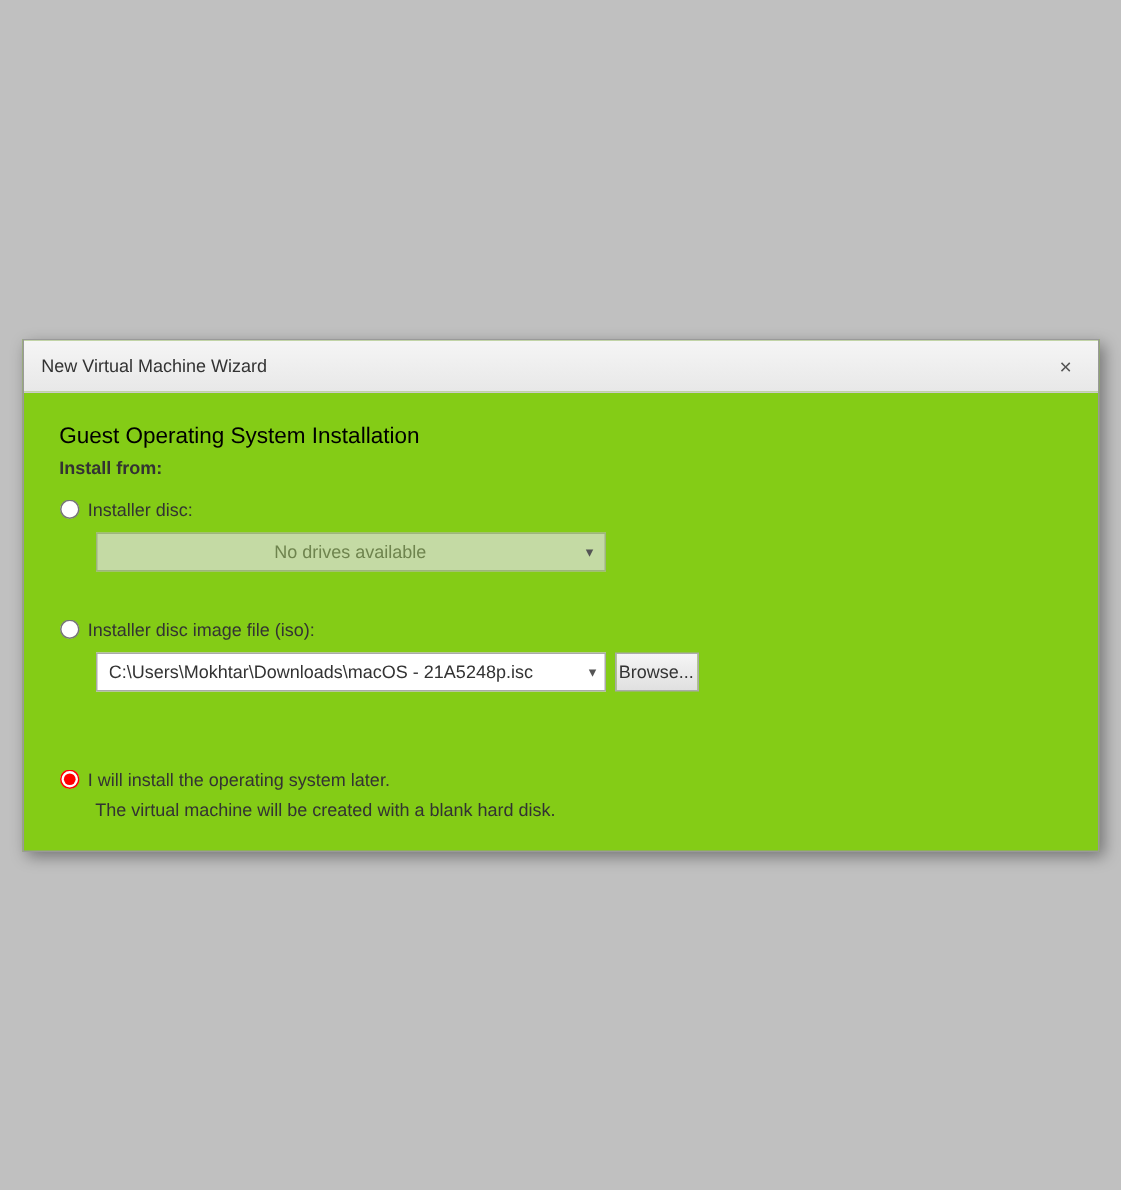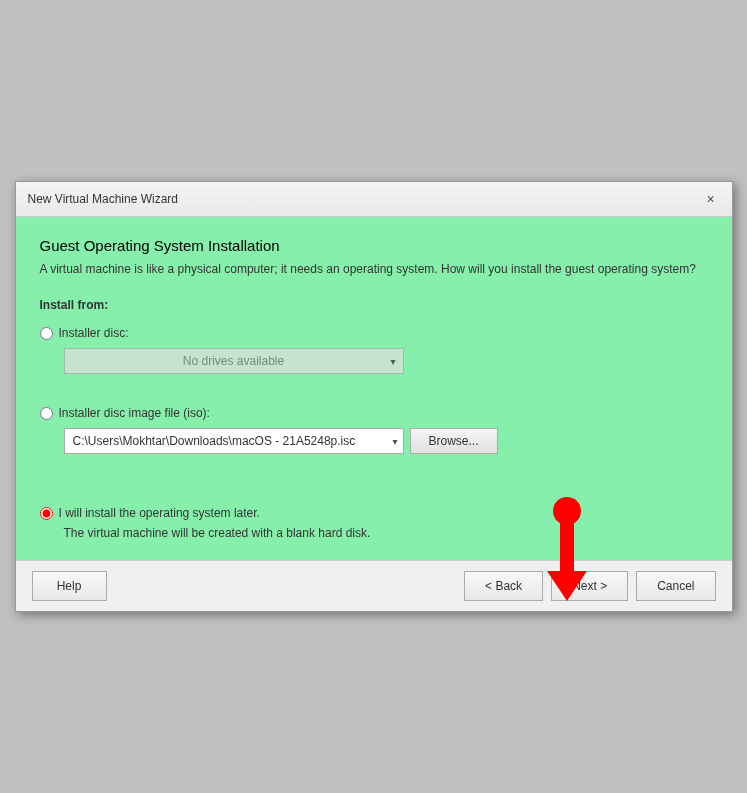--- a/index.html
+++ b/index.html
@@ -13,21 +13,21 @@
       display: flex;
       justify-content: center;
       align-items: center;
       min-height: 100vh;
       font-family: 'Segoe UI', Arial, sans-serif;
       font-size: 13px;
     }
 
     .dialog {
       width: 718px;
-      background: #86efac;
+      background: #84cc16;
       border: 1px solid #999;
       box-shadow: 3px 3px 10px rgba(0,0,0,0.4);
     }
 
     .title-bar {
       background: linear-gradient(to bottom, #f5f5f5, #e8e8e8);
       border-bottom: 1px solid #ccc;
       padding: 8px 12px;
       display: flex;
       justify-content: space-between;
@@ -161,21 +161,21 @@
       position: absolute;
       right: 6px;
       top: 50%;
       transform: translateY(-50%);
       font-size: 10px;
       color: #555;
       pointer-events: none;
     }
 
     .browse-btn {
-      padding: 5px 18px;
+      padding: 5px 2px;
       background: linear-gradient(to bottom, #f5f5f5, #e0e0e0);
       border: 1px solid #aaa;
       font-size: 12px;
       cursor: pointer;
       color: #333;
       border-radius: 0;
     }
 
     .divider {
       height: 16px;
@@ -278,21 +278,20 @@
 
 <div class="dialog">
 
   <div class="title-bar">
     <span class="title-bar-text">New Virtual Machine Wizard</span>
     <button class="close-btn">×</button>
   </div>
 
   <div class="content main-content-wrapper">
     <div class="section-title">Guest Operating System Installation</div>
-    <div class="section-description">A virtual machine is like a physical computer; it needs an operating system. How will you install the guest operating system?</div>
 
     <div class="install-from-label">Install from:</div>
 
     <div class="option-group">
       <div class="radio-option">
         <input type="radio" name="install_from" id="disc" value="disc" style="">
         <label for="disc" class="radio-label">Installer disc:</label>
       </div>
       <div class="dropdown-row">
         <div class="dropdown-container">
@@ -324,29 +323,13 @@
 
     <div class="later-option">
       <div class="radio-later">
         <input type="radio" name="install_from" id="later" value="later" class="red-selected" checked="" style="">
         <label for="later" class="radio-label">I will install the operating system later.</label>
       </div>
       <div class="later-description">The virtual machine will be created with a blank hard disk.</div>
     </div>
   </div>
 
-  <div class="footer-wrapper">
-
-    <div class="arrow-overlay">
-      <div class="arrow-head-circle"></div>
-      <div class="arrow-shaft"></div>
-      <div class="arrow-point"></div>
-    </div>
-
-    <div class="footer">
-      <button class="footer-btn">Help</button>
-      <div class="footer-spacer"></div>
-      <button class="footer-btn">&lt; Back</button>
-      <button class="footer-btn">Next &gt;</button>
-      <button class="footer-btn">Cancel</button>
-    </div>
-  </div>
 </div>
 
 </body></html>

